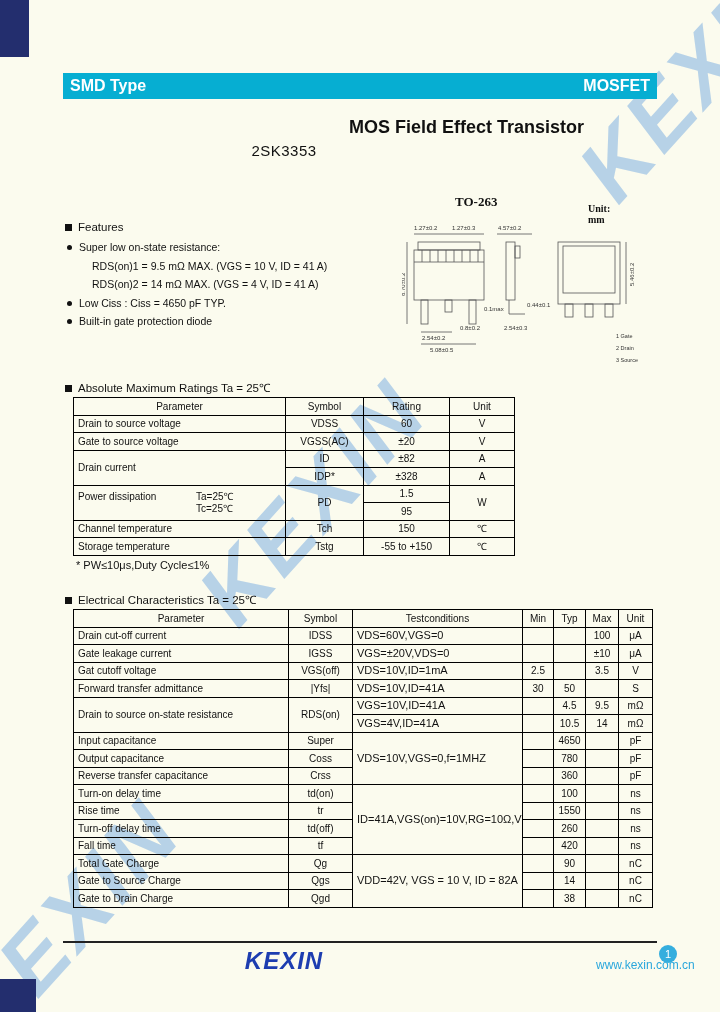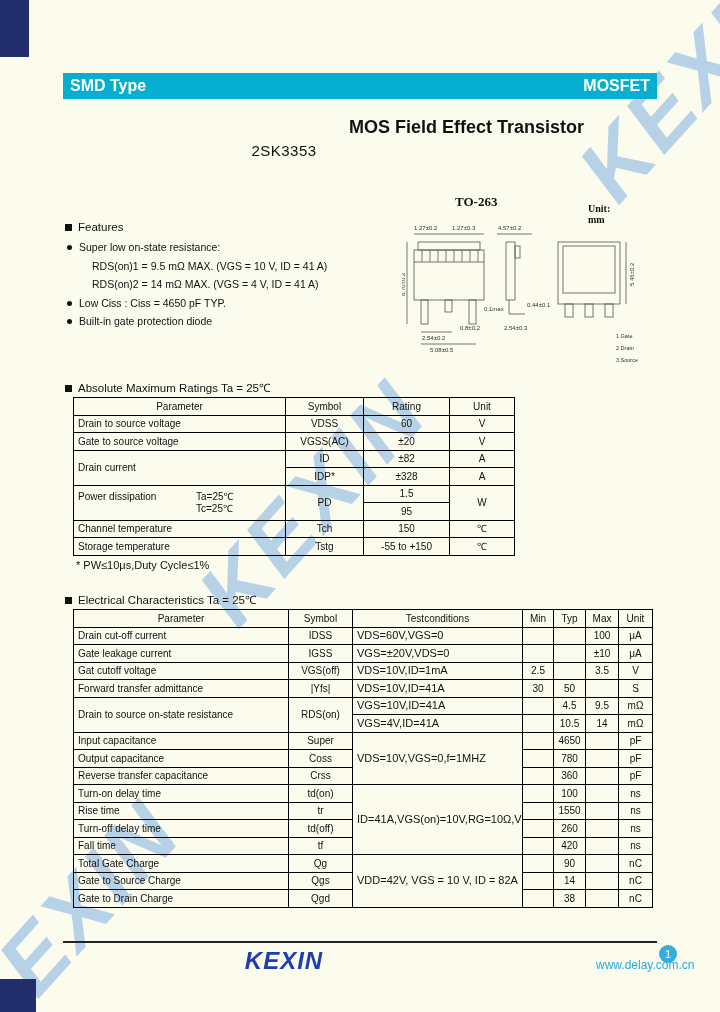--- a/index.html
+++ b/index.html
@@ -370,21 +370,21 @@
         <td class="c"></td>
         <td class="c">38</td>
         <td class="c"></td>
         <td class="c">nC</td>
       </tr>
     </tbody>
       </table>
 
     <div class="footline"></div>
     <div class="logo">KEXIN</div>
-    <a class="url" href="#">www.delay.com.cn</a>
+    <a class="url" href="#">www.kexin.com.cn</a>
     <div class="pagenum">1</div>
 
   </div>
 
   <div class="corner-tl"></div>
   <div class="corner-bl"></div>
 
 </div>
 
 </body></html>

